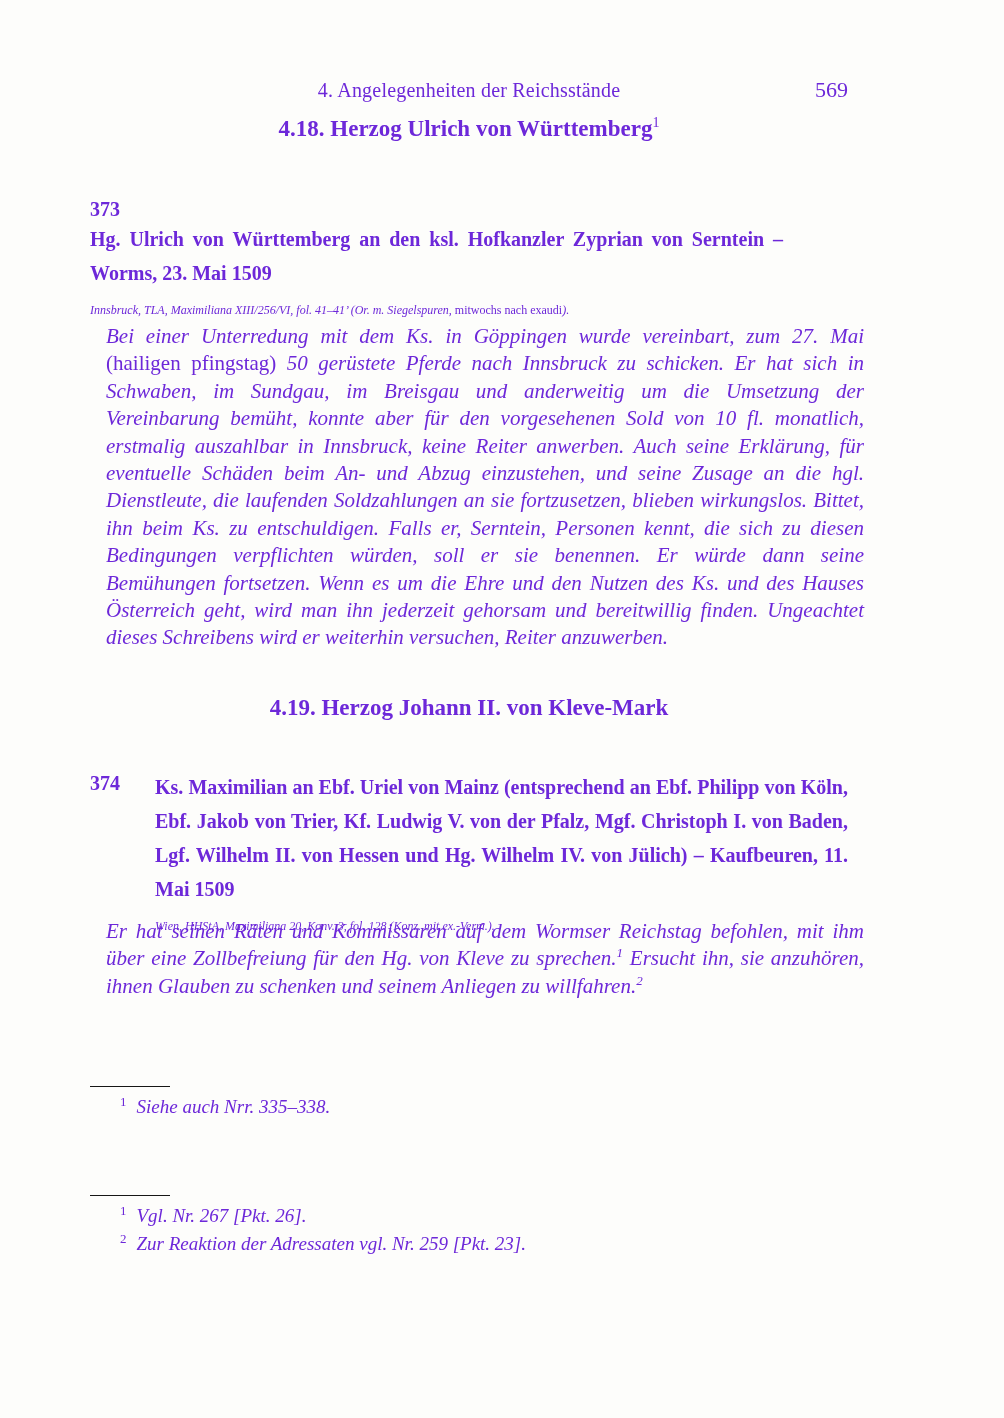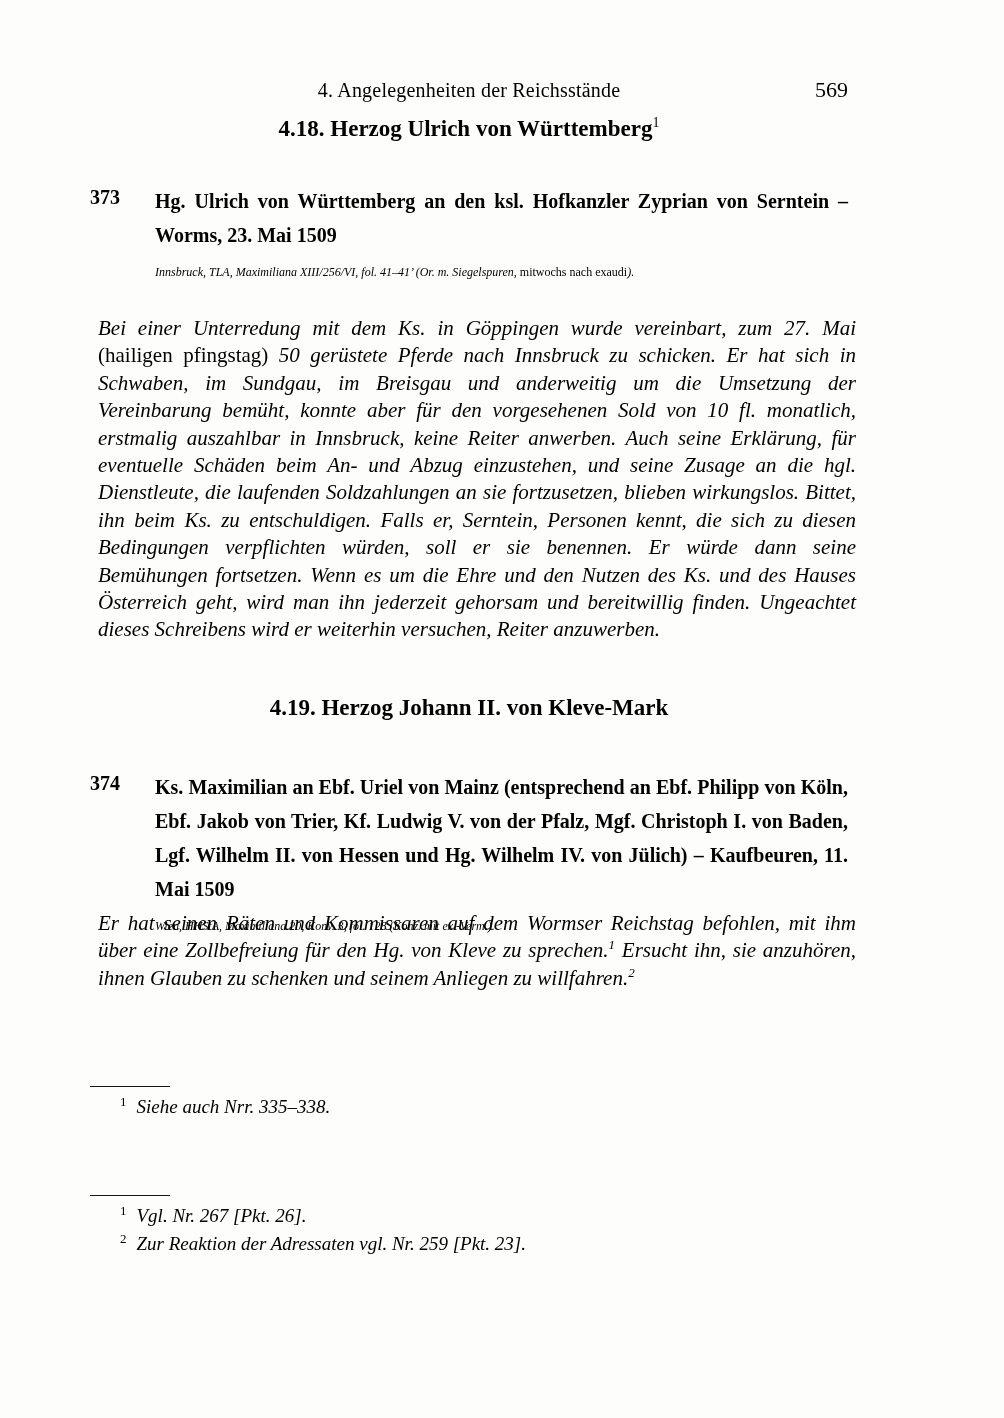--- a/index.html
+++ b/index.html
@@ -1,21 +1,21 @@
 <!DOCTYPE html>
 <html><head>
 <meta charset="utf-8">
 <style>
   html, body { margin: 0; padding: 0; background: #ffffff; }
   .page {
     position: relative;
     width: 1004px;
     height: 1418px;
     background: #fdfdfb;
-    color: #000000;
+    color: #6d28d9;
     font-family: "Liberation Serif", "DejaVu Serif", serif;
     overflow: hidden;
   }
 
   
   .running-head {
     position: absolute;
     top: 79px; left: 90px; width: 758px; height: 28px;
   }
   .rh-title {
@@ -44,21 +44,21 @@
     font-size: 14px;
     line-height: 0;
     vertical-align: super;
   }
 
   
   .entry {
     position: absolute; left: 90px; width: 758px;
     display: flex;
   }
-  .entry-373 { top: 184px; }
+  .entry-373 { top: 196px; flex-direction: column; }
   .entry-374 { top: 770px; }
   .entry-num {
     flex: none; width: 65px;
     font-weight: bold; font-size: 20px; line-height: 26px;
   }
   .entry-body { width: 693px; }
   .entry-title {
     margin: 0;
     font-weight: bold; font-size: 20px; line-height: 34px;
     text-align: justify;
@@ -67,21 +67,21 @@
     margin: 7px 16px 0 0;
     font-size: 12px; line-height: 26px;
     text-align: justify;
   }
   .it { font-style: italic; }
   .rm { font-style: normal; }
 
   
   .summary {
     position: absolute; left: 90px; width: 758px;
-    margin: 8px;
+    margin: 16px;
     font-style: italic;
     font-size: 21px; line-height: 27.4px;
     text-align: justify;
   }
   .summary-373 { top: 307px; }
   .summary-374 { top: 902px; }
   .sum-sup { font-size: 13px; line-height: 0; vertical-align: super; }
 
   
   .footnote-block {

